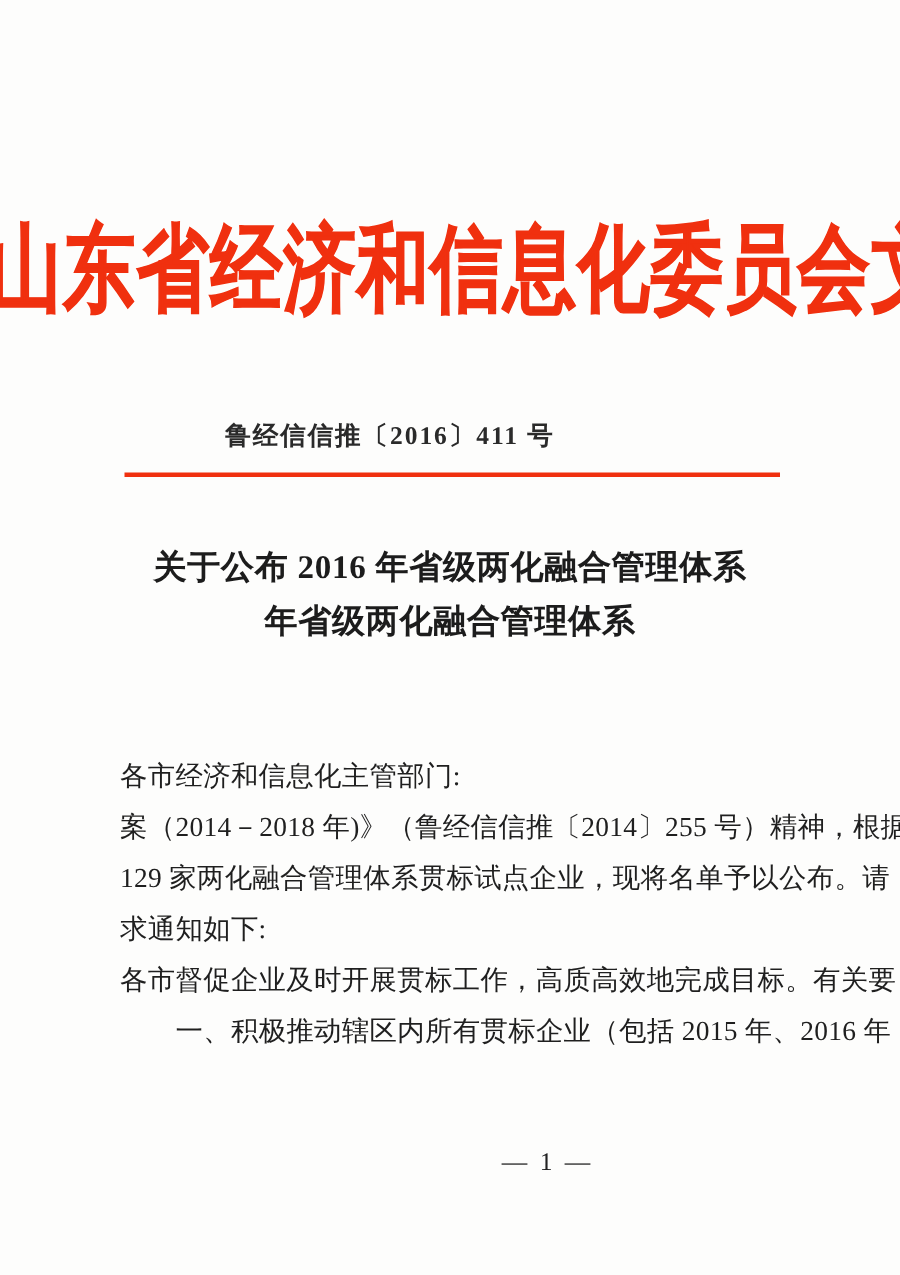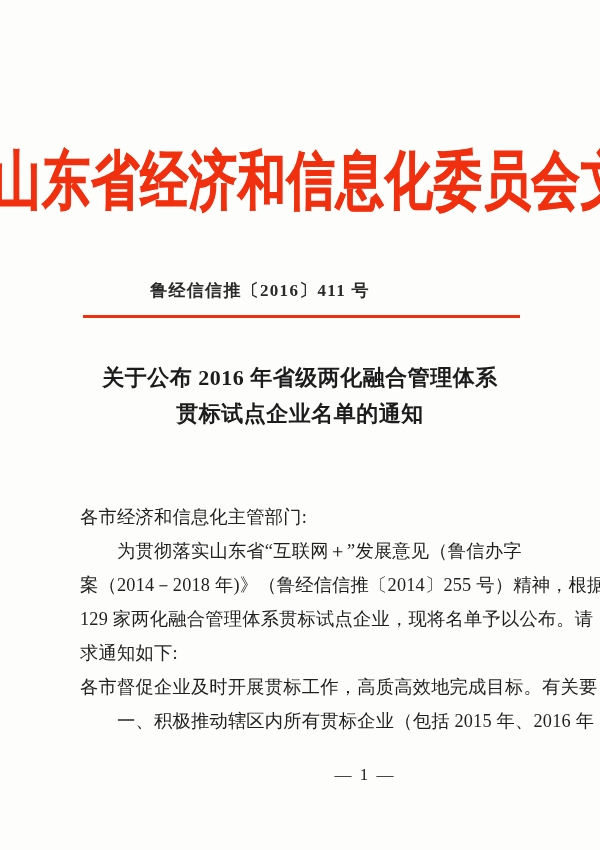--- a/index.html
+++ b/index.html
@@ -123,26 +123,25 @@
   <div class="masthead">
     <div class="masthead-title">山东省经济和信息化委员会文件</div>
   </div>
 
   <div class="doc-number">鲁经信信推〔2016〕411 号</div>
 
   <div class="red-rule"></div>
 
   <div class="doc-title">
     <div class="doc-title-line">关于公布 2016 年省级两化融合管理体系</div>
-    <div class="doc-title-line">贯标试点企业名单的通知</div>
+    <div class="doc-title-line">年省级两化融合管理体系</div>
   </div>
 
   <div class="body-block">
     <div class="body-line">各市经济和信息化主管部门:</div>
-    <div class="body-line indent">为贯彻落实山东省“互联网＋”发展意见（鲁信办字</div>
     <div class="body-line">案（2014－2018 年)》（鲁经信信推〔2014〕255 号）精神，根据</div>
     <div class="body-line">129 家两化融合管理体系贯标试点企业，现将名单予以公布。请</div>
     <div class="body-line">求通知如下:</div>
     <div class="body-line">各市督促企业及时开展贯标工作，高质高效地完成目标。有关要</div>
     <div class="body-line indent">一、积极推动辖区内所有贯标企业（包括 2015 年、2016 年</div>
   </div>
 
   <div class="page-number">— 1 —</div>
 
 </div>

